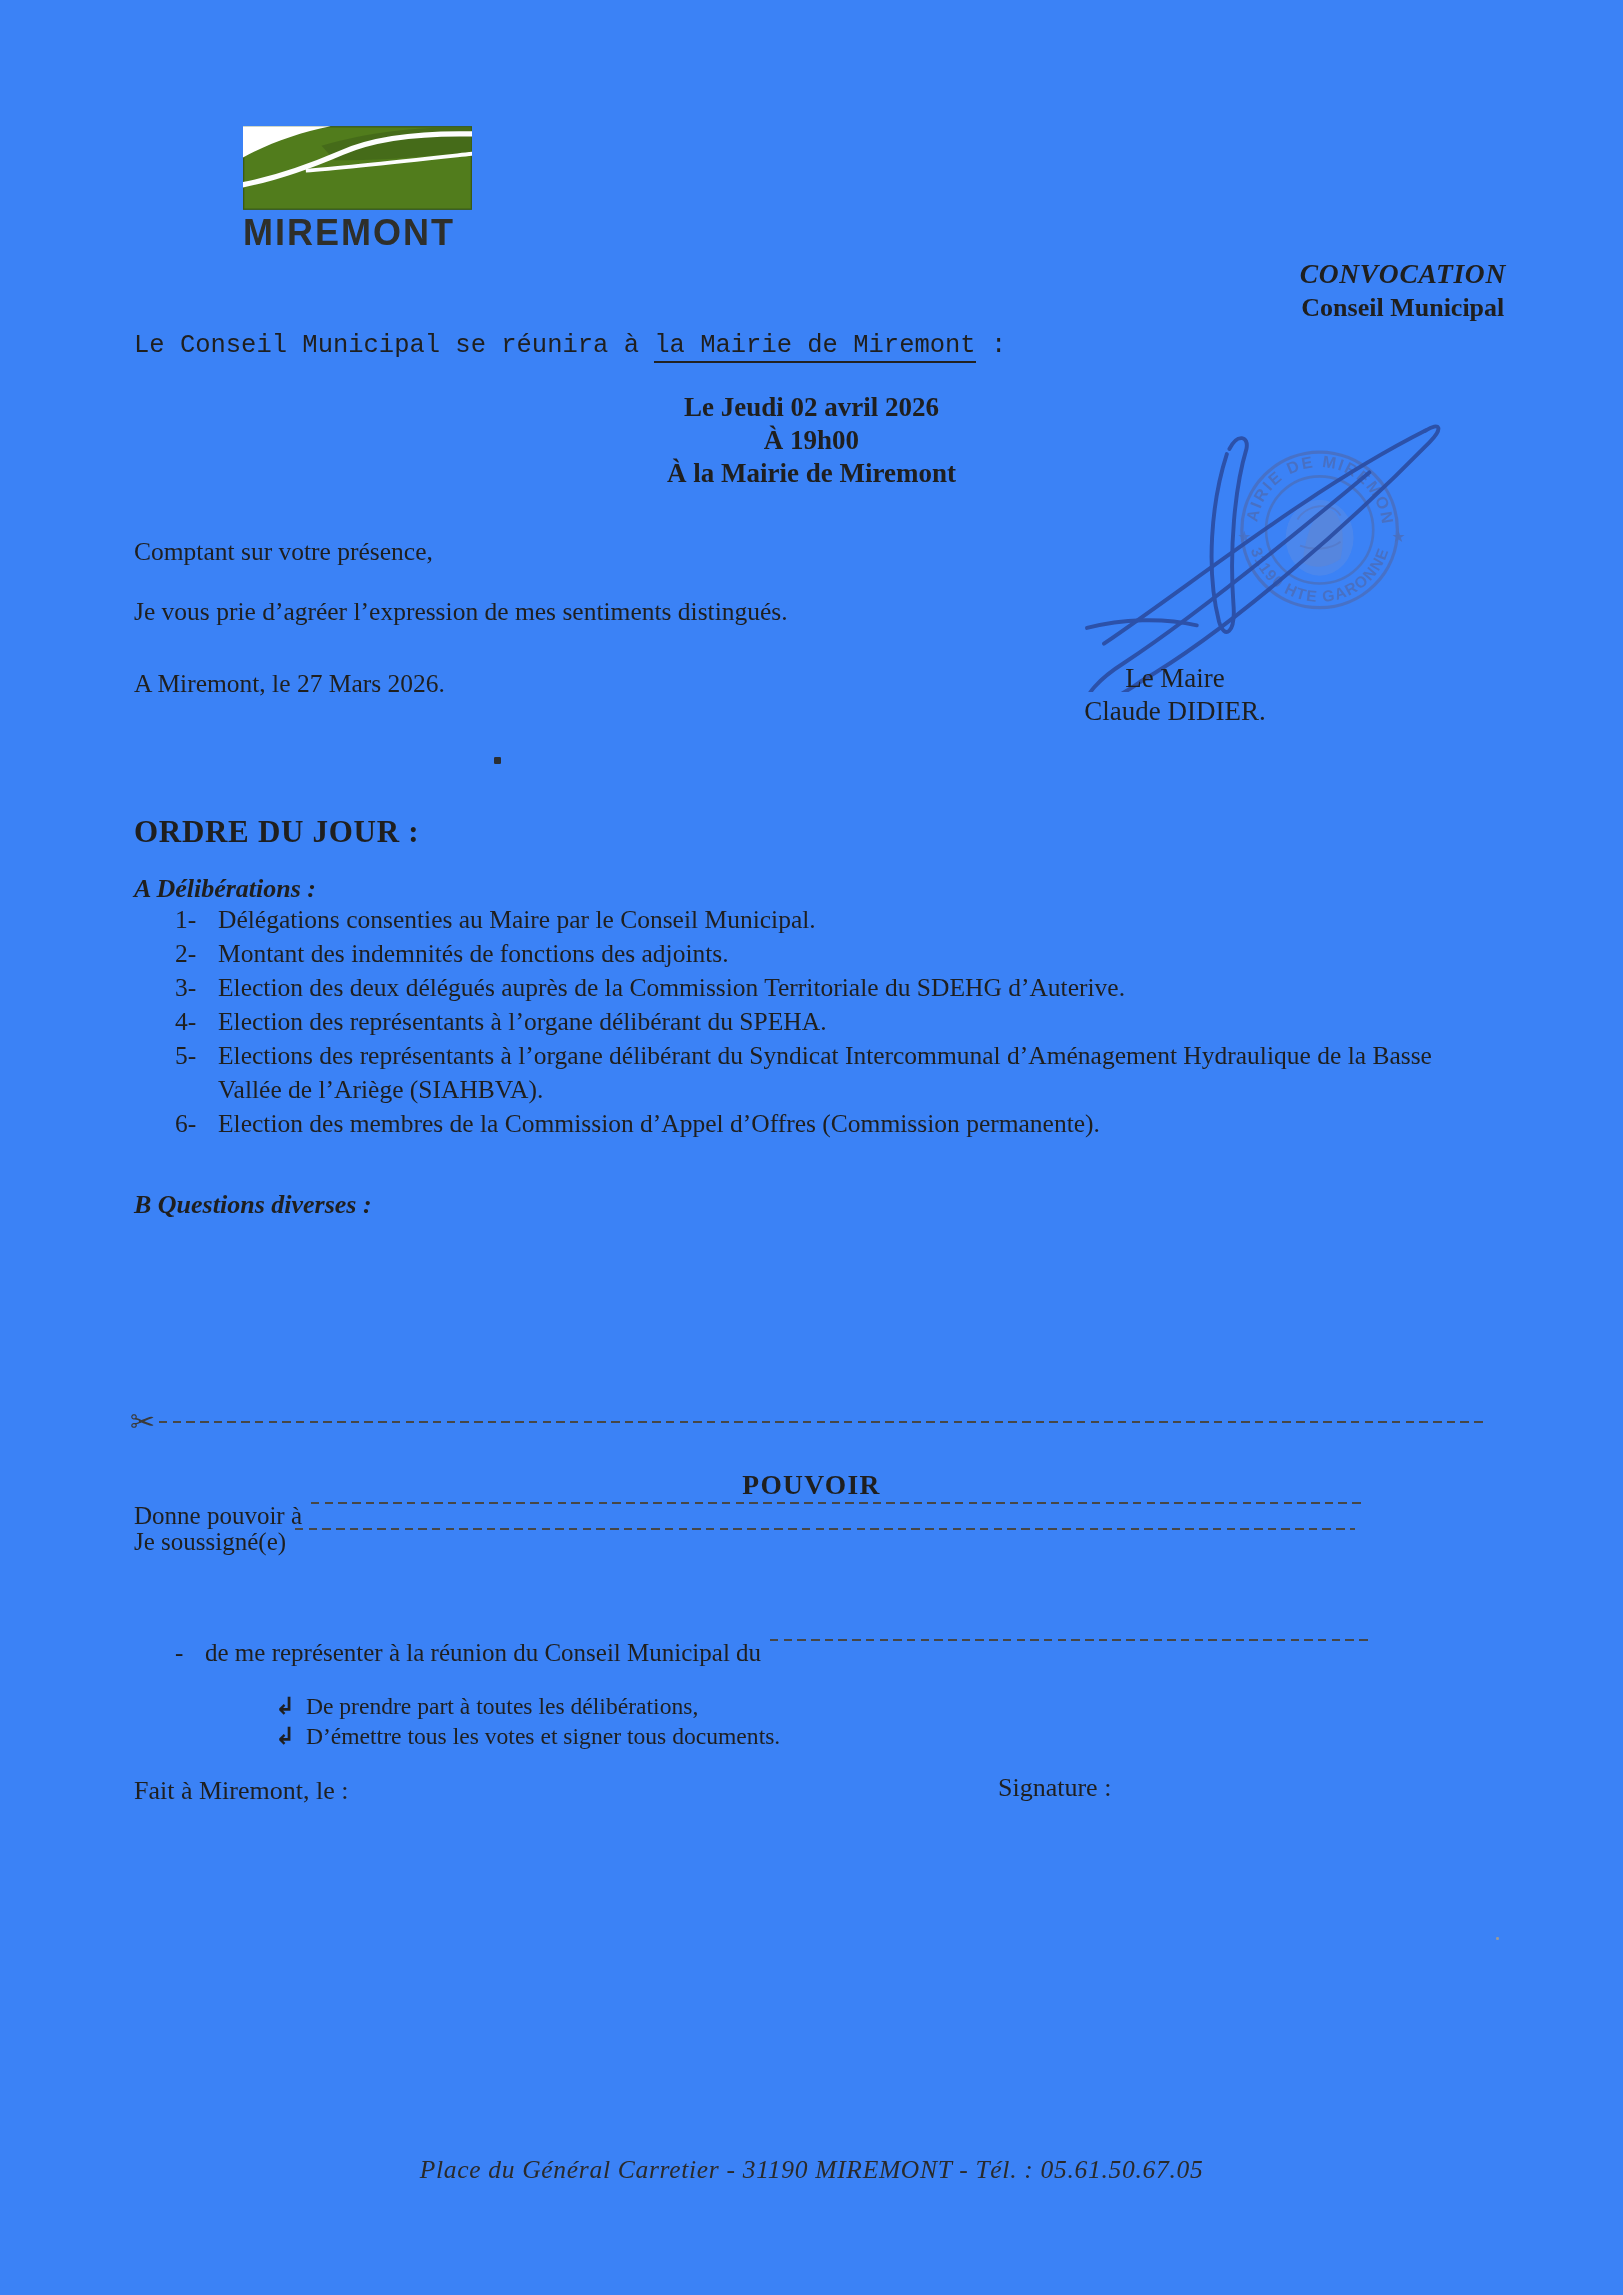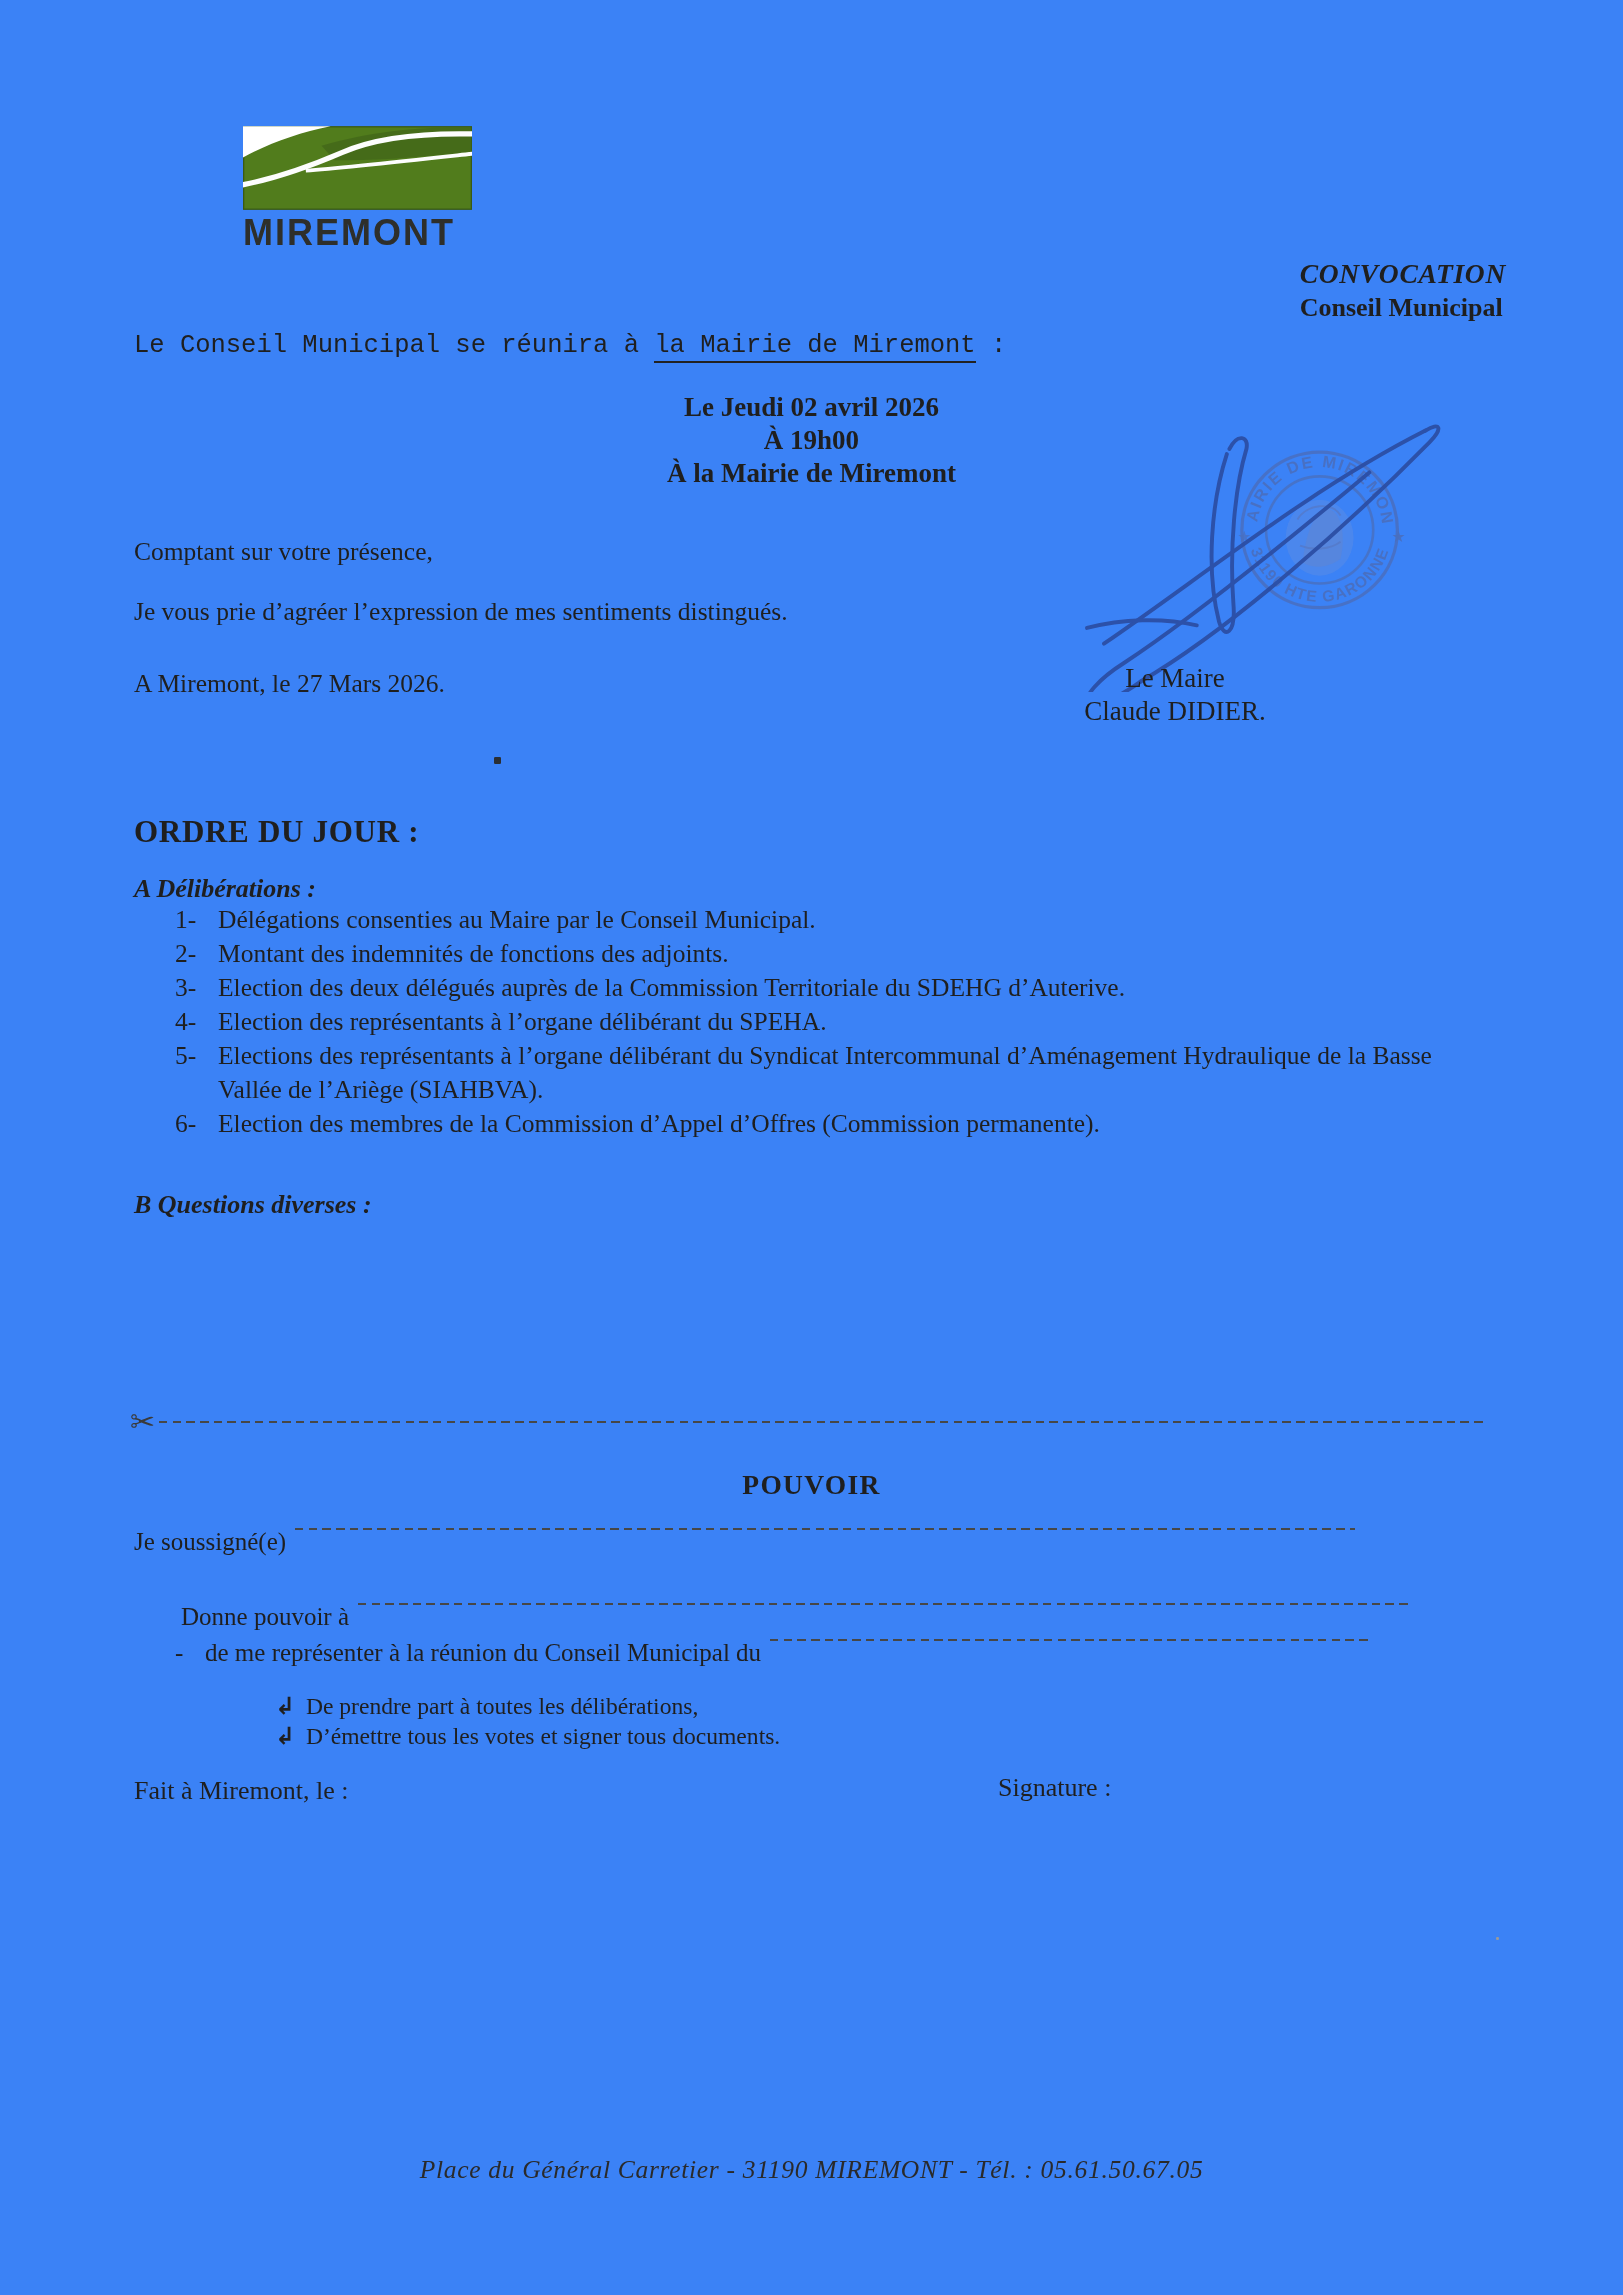--- a/index.html
+++ b/index.html
@@ -12,21 +12,21 @@
   
   #logo{left:243px; top:126px; width:230px;}
   #logo svg{display:block;}
   #logo .wordmark{
     font-family:"Liberation Sans", sans-serif; font-weight:bold;
     font-size:36px; letter-spacing:2px; color:#2e2f2b; margin-top:1.3px;
     white-space:nowrap; transform:scaleY(1.02); transform-origin:left top;
   }
 
   
-  #header-tag{right:117px; top:257px; text-align:left; line-height:34px;}
+  #header-tag{right:117px; top:257px; text-align:center; line-height:34px;}
   #header-tag .l1{font-weight:bold; font-style:italic; font-size:27.5px; letter-spacing:0.7px;}
   #header-tag .l2{font-weight:bold; font-size:26px;}
 
   
   #intro{left:134px; top:331px; font-size:25.5px; white-space:nowrap;font-family:Liberation Mono, monospace;}
   #intro .u{border-bottom:2px solid #222; padding-bottom:1.3px;}
 
   
   #meeting{left:0; right:0; top:391px; text-align:center; font-weight:bold;
            font-size:27px; line-height:33px;}
@@ -67,21 +67,21 @@
   .dashline{height:2px; background:repeating-linear-gradient(90deg,#474747 0 8.5px,transparent 8.5px 13.7px);}
   #cutline .dashline{flex:1;}
 
   
   #pouvoir-title{left:0; right:0; top:1469px; text-align:center; font-weight:bold;
                  font-size:27.5px; letter-spacing:1.3px;}
   .form-line{display:flex; font-size:25px;}
   .form-line .lbl{white-space:nowrap;}
   .form-line .dashline{flex:1; margin:0 0 6.5px 9.2px;}
   #line1{left:134px; top:1528px; width:1221px;}
-  #line2{left:134px; top:1603px; width:1231px;margin-left:47px;}
+  #line2{left:134px; top:1502px; width:1231px;}
   #line3{left:175px; top:1639px; width:1195px;}
   #line3 .dash-bullet{flex:0 0 30px;}
 
   #bullets{left:275px; top:1691px; font-size:23.6px; line-height:30px;}
   .hook{display:inline-block; transform:scaleX(-1); font-family:"DejaVu Sans", sans-serif;
         font-weight:bold; margin-right:5.2px;}
 
   #fait{left:134px; top:1776px; font-size:26px;}
   #sig-label{left:998px; top:1773px; font-size:26px;}
 

